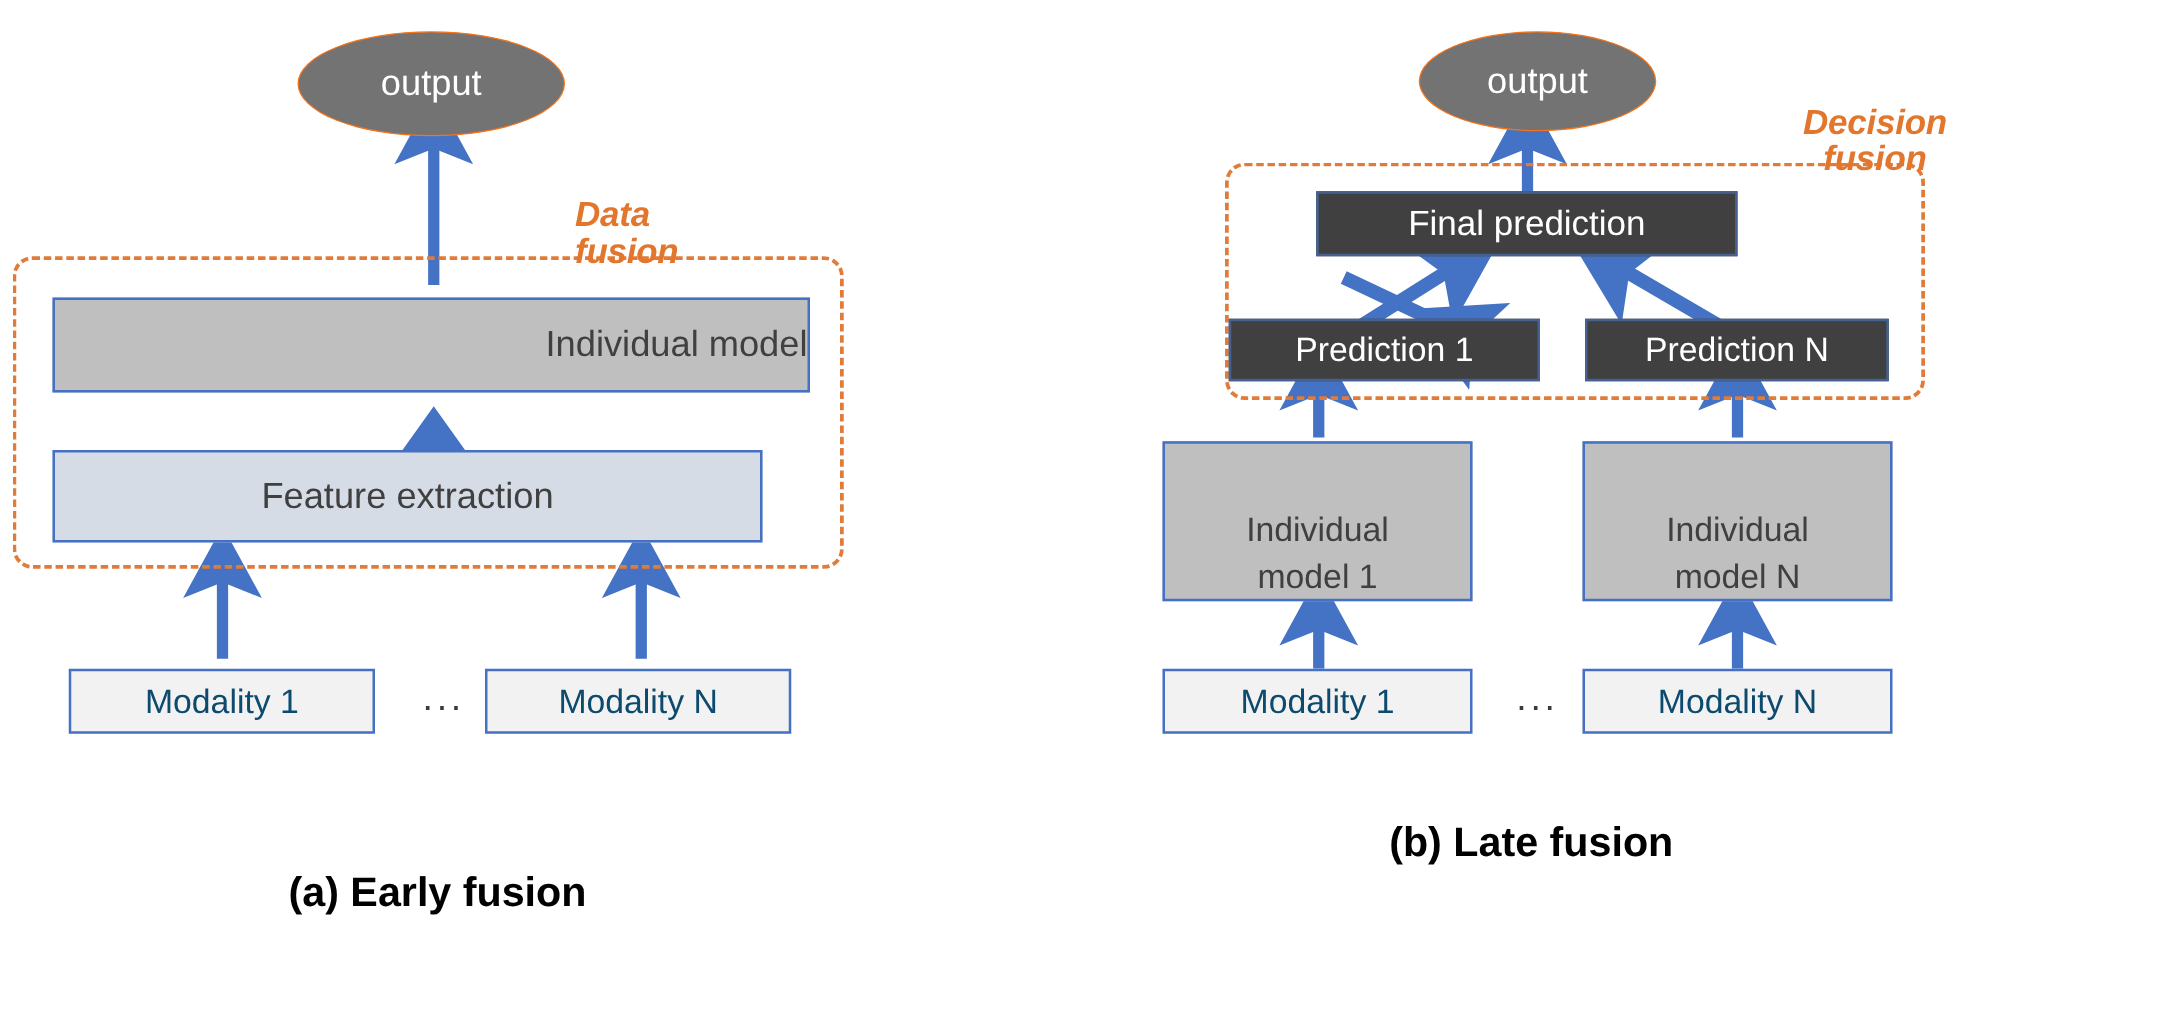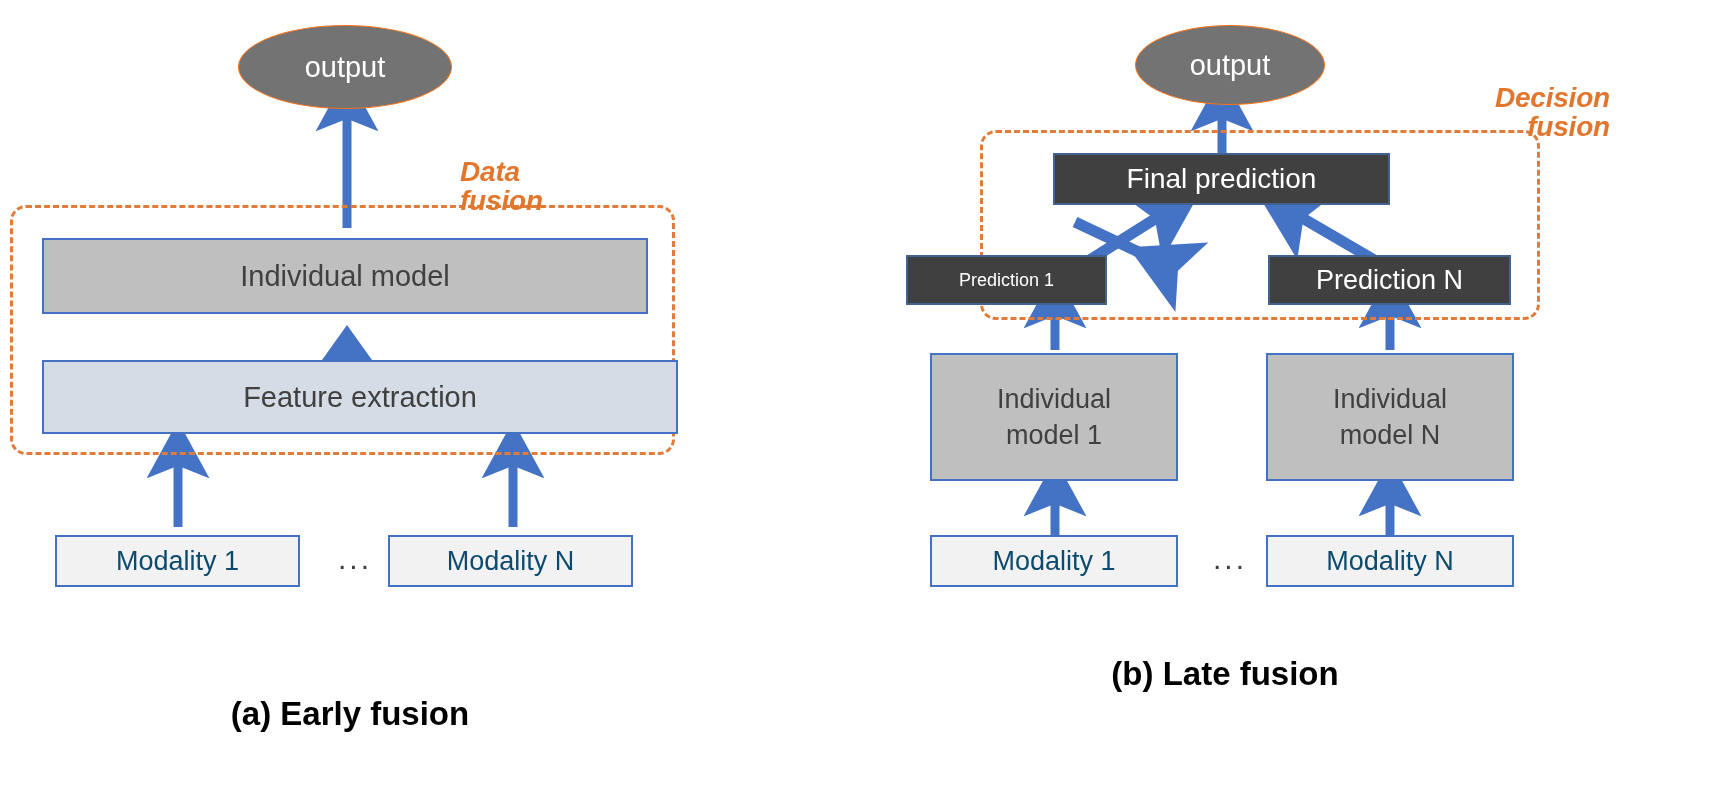--- a/index.html
+++ b/index.html
@@ -6,21 +6,21 @@
   body{
     width:1732px;height:810px;position:relative;overflow:hidden;
     font-family:"Liberation Sans","DejaVu Sans",sans-serif;
     background:#ffffff;
   }
   .stage{position:absolute;left:0;top:0;width:1732px;height:810px;}
   .node{position:absolute;box-sizing:border-box;display:flex;align-items:center;justify-content:center;text-align:center;}
 
   
   .box{border:2px solid #4471C4;}
-  .box-gray{background:#BFBFBF;color:#404040;}
+  .box-gray{background:#BFBFBF;color:#404040;justify-content:flex-end;}
   .box-lightblue{background:#D6DCE5;color:#404040;}
   .box-white{background:#F2F2F2;color:#0c4a6e;}
   .box-slate{background:#404040;color:#FFFFFF;border:2px solid #44618F;}
 
   .ellipse{
     background:#737373;color:#ffffff;border-radius:50%;
     border:1px solid #f97316;
   }
 
   .dashed-region{
@@ -89,21 +89,21 @@
 
   <div class="fusion-label" style="left:460px;top:157px;width:200px;font-size:28px;text-align:left;">
     <div>Data</div>
     <div>fusion</div>
   </div>
 
   <div class="node box box-gray" style="left:42px;top:238px;width:606px;height:76px;font-size:29px;">
     <span>Individual model</span>
   </div>
 
-  <div class="node box box-lightblue" style="left:42px;top:360px;width:636px;height:74px;font-size:29px;">
+  <div class="node box box-lightblue" style="left:42px;top:360px;width:568px;height:74px;font-size:29px;">
     <span>Feature extraction</span>
   </div>
 
   <div class="node box box-white" style="left:55px;top:535px;width:245px;height:52px;font-size:27px;">
     <span>Modality 1</span>
   </div>
 
   <div class="dots" style="left:325px;top:542px;width:60px;font-size:30px;text-align:center;">...</div>
 
   <div class="node box box-white" style="left:388px;top:535px;width:245px;height:52px;font-size:27px;">
@@ -111,30 +111,30 @@
   </div>
 
   <div class="caption" style="left:100px;top:655px;width:500px;font-size:33px;margin-top:40px;">(a) Early fusion</div>
 
   <div class="dashed-region" style="left:980px;top:130px;width:560px;height:190px;"></div>
 
   <div class="node ellipse" style="left:1135px;top:25px;width:190px;height:80px;font-size:29px;">
     <span>output</span>
   </div>
 
-  <div class="fusion-label" style="left:1390px;top:83px;width:220px;font-size:28px;text-align:right;">
+  <div class="fusion-label" style="left:1390px;top:83px;width:220px;font-size:28px;text-align:center;">
     <div>Decision</div>
     <div>fusion</div>
   </div>
 
   <div class="node box-slate" style="left:1053px;top:153px;width:337px;height:52px;font-size:28px;">
     <span>Final prediction</span>
   </div>
 
-  <div class="node box-slate" style="left:906px;top:255px;width:201px;height:50px;font-size:18px;">
+  <div class="node box-slate" style="left:983px;top:255px;width:249px;height:50px;font-size:27px;">
     <span>Prediction 1</span>
   </div>
 
   <div class="node box-slate" style="left:1268px;top:255px;width:243px;height:50px;font-size:27px;">
     <span>Prediction  N</span>
   </div>
 
   <div class="node box box-gray" style="left:930px;top:353px;width:248px;height:128px;font-size:27px;flex-direction:column;line-height:1.35;">
     <span>Individual</span>
     <span>model 1</span>

